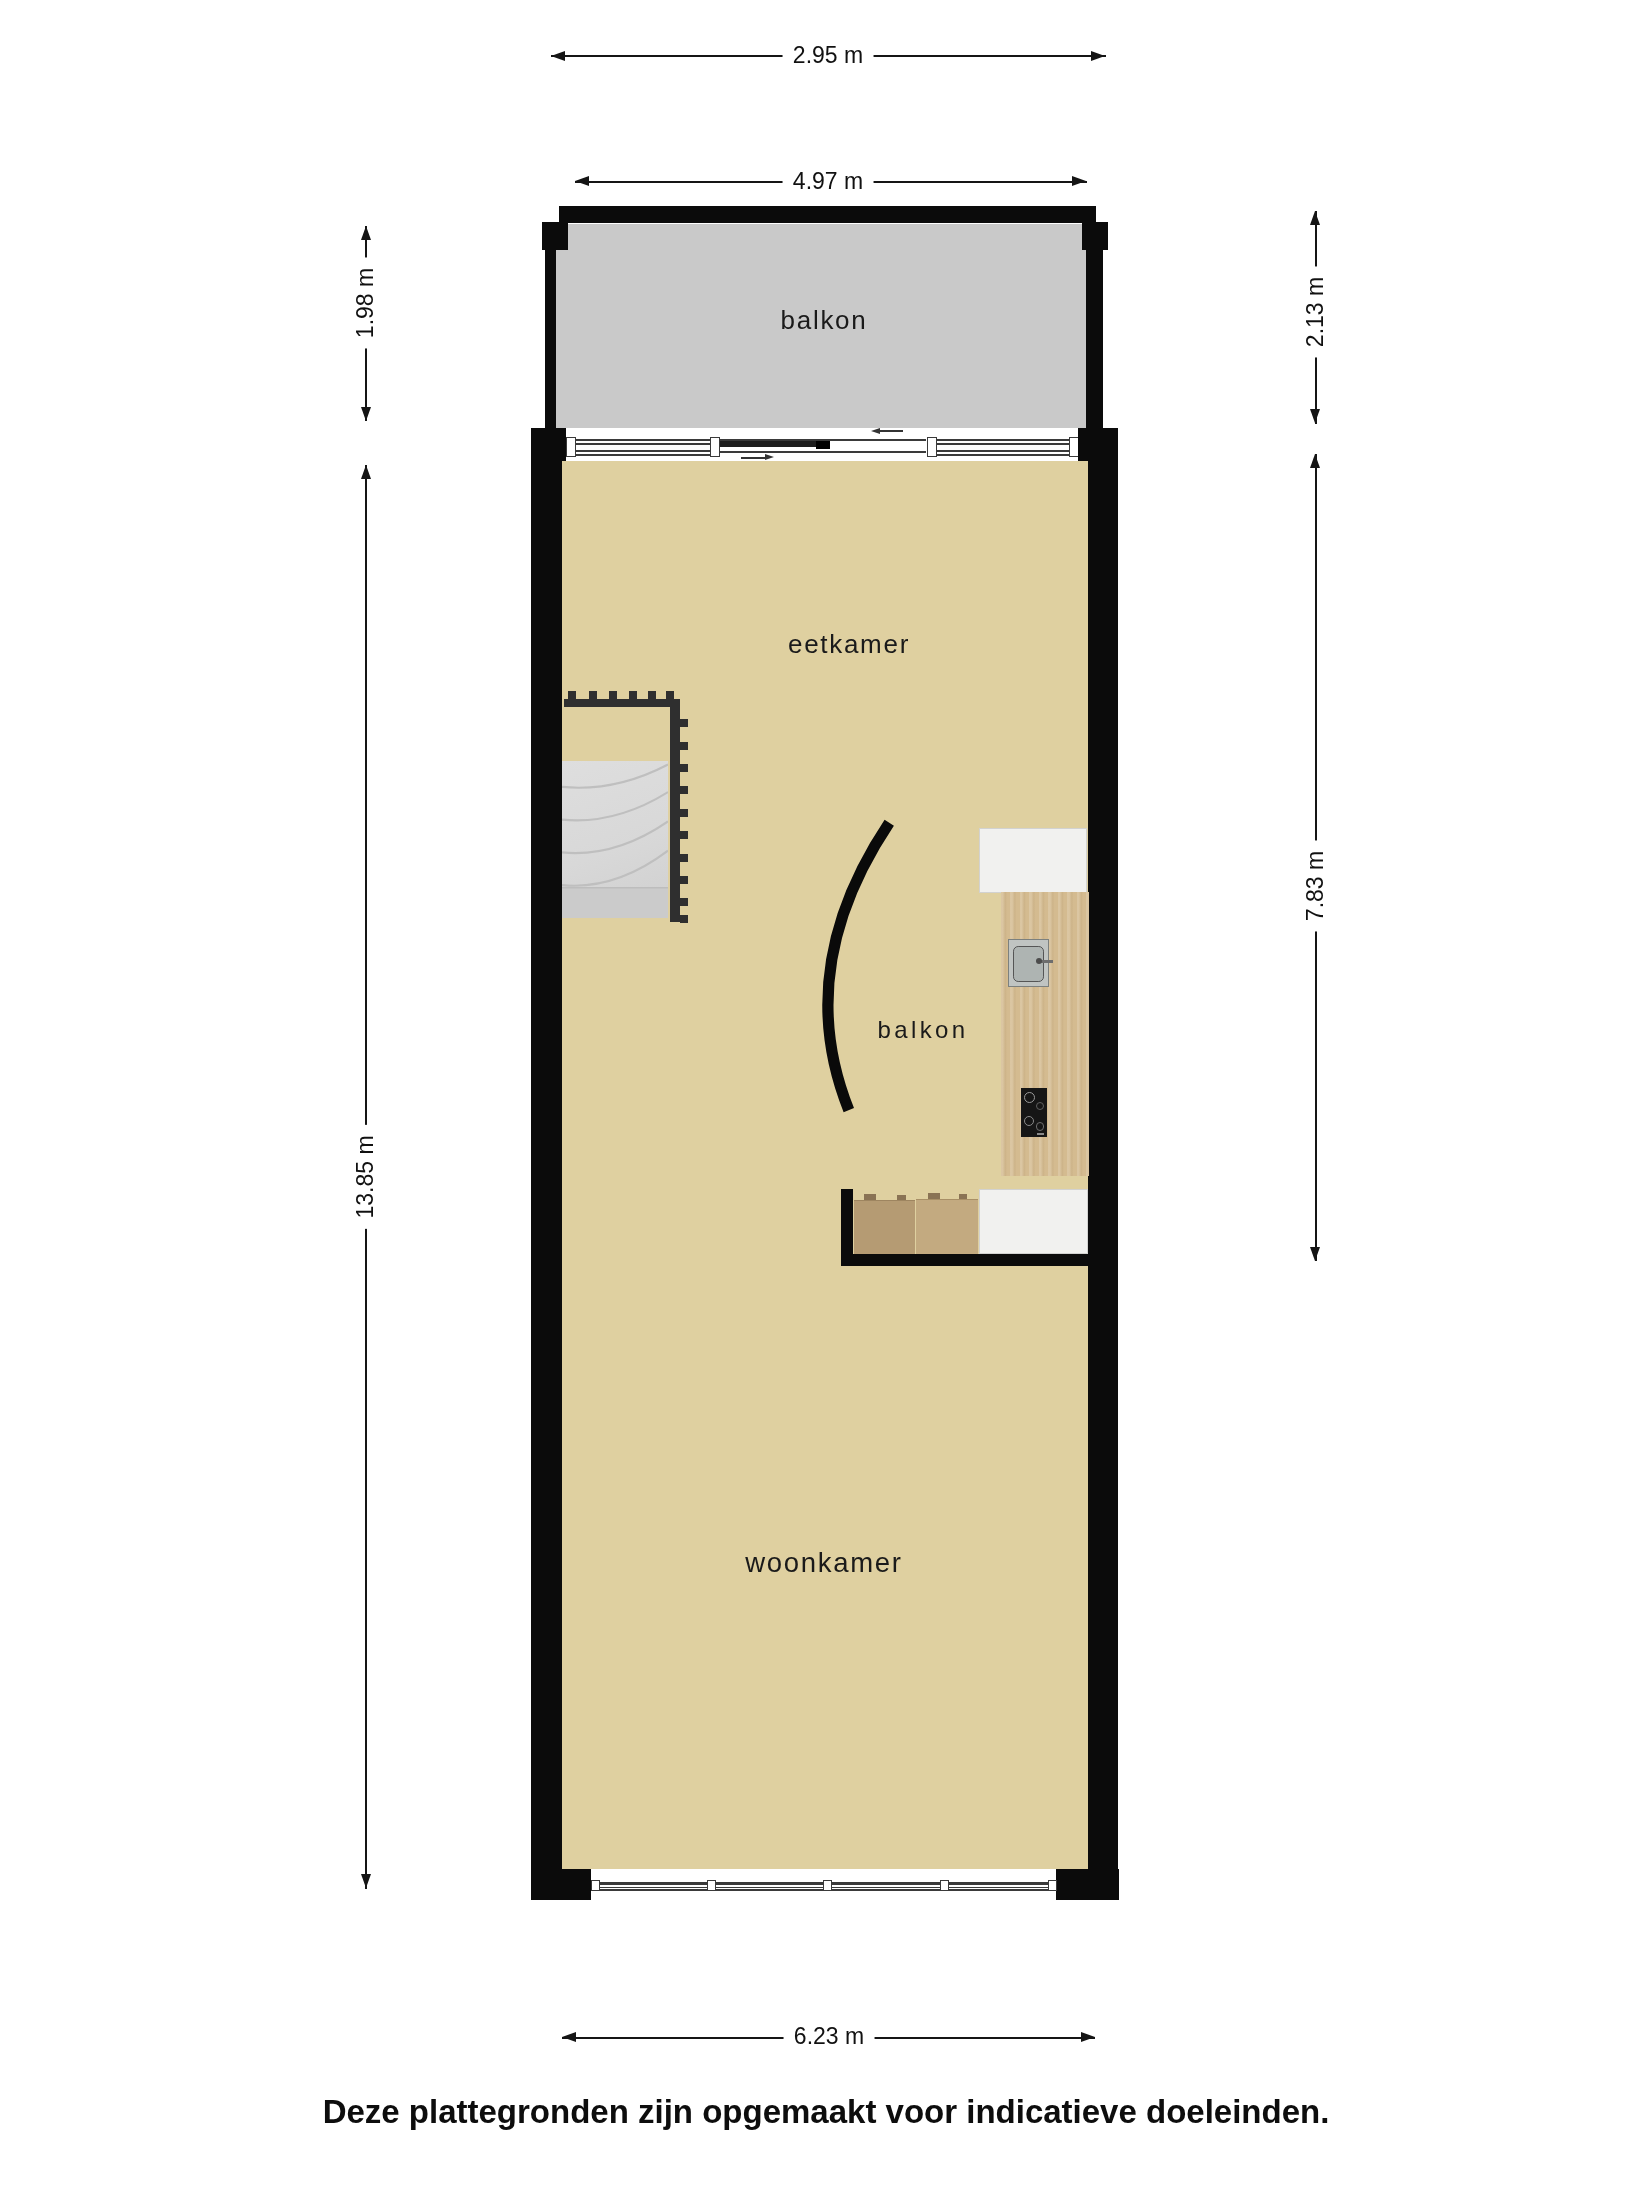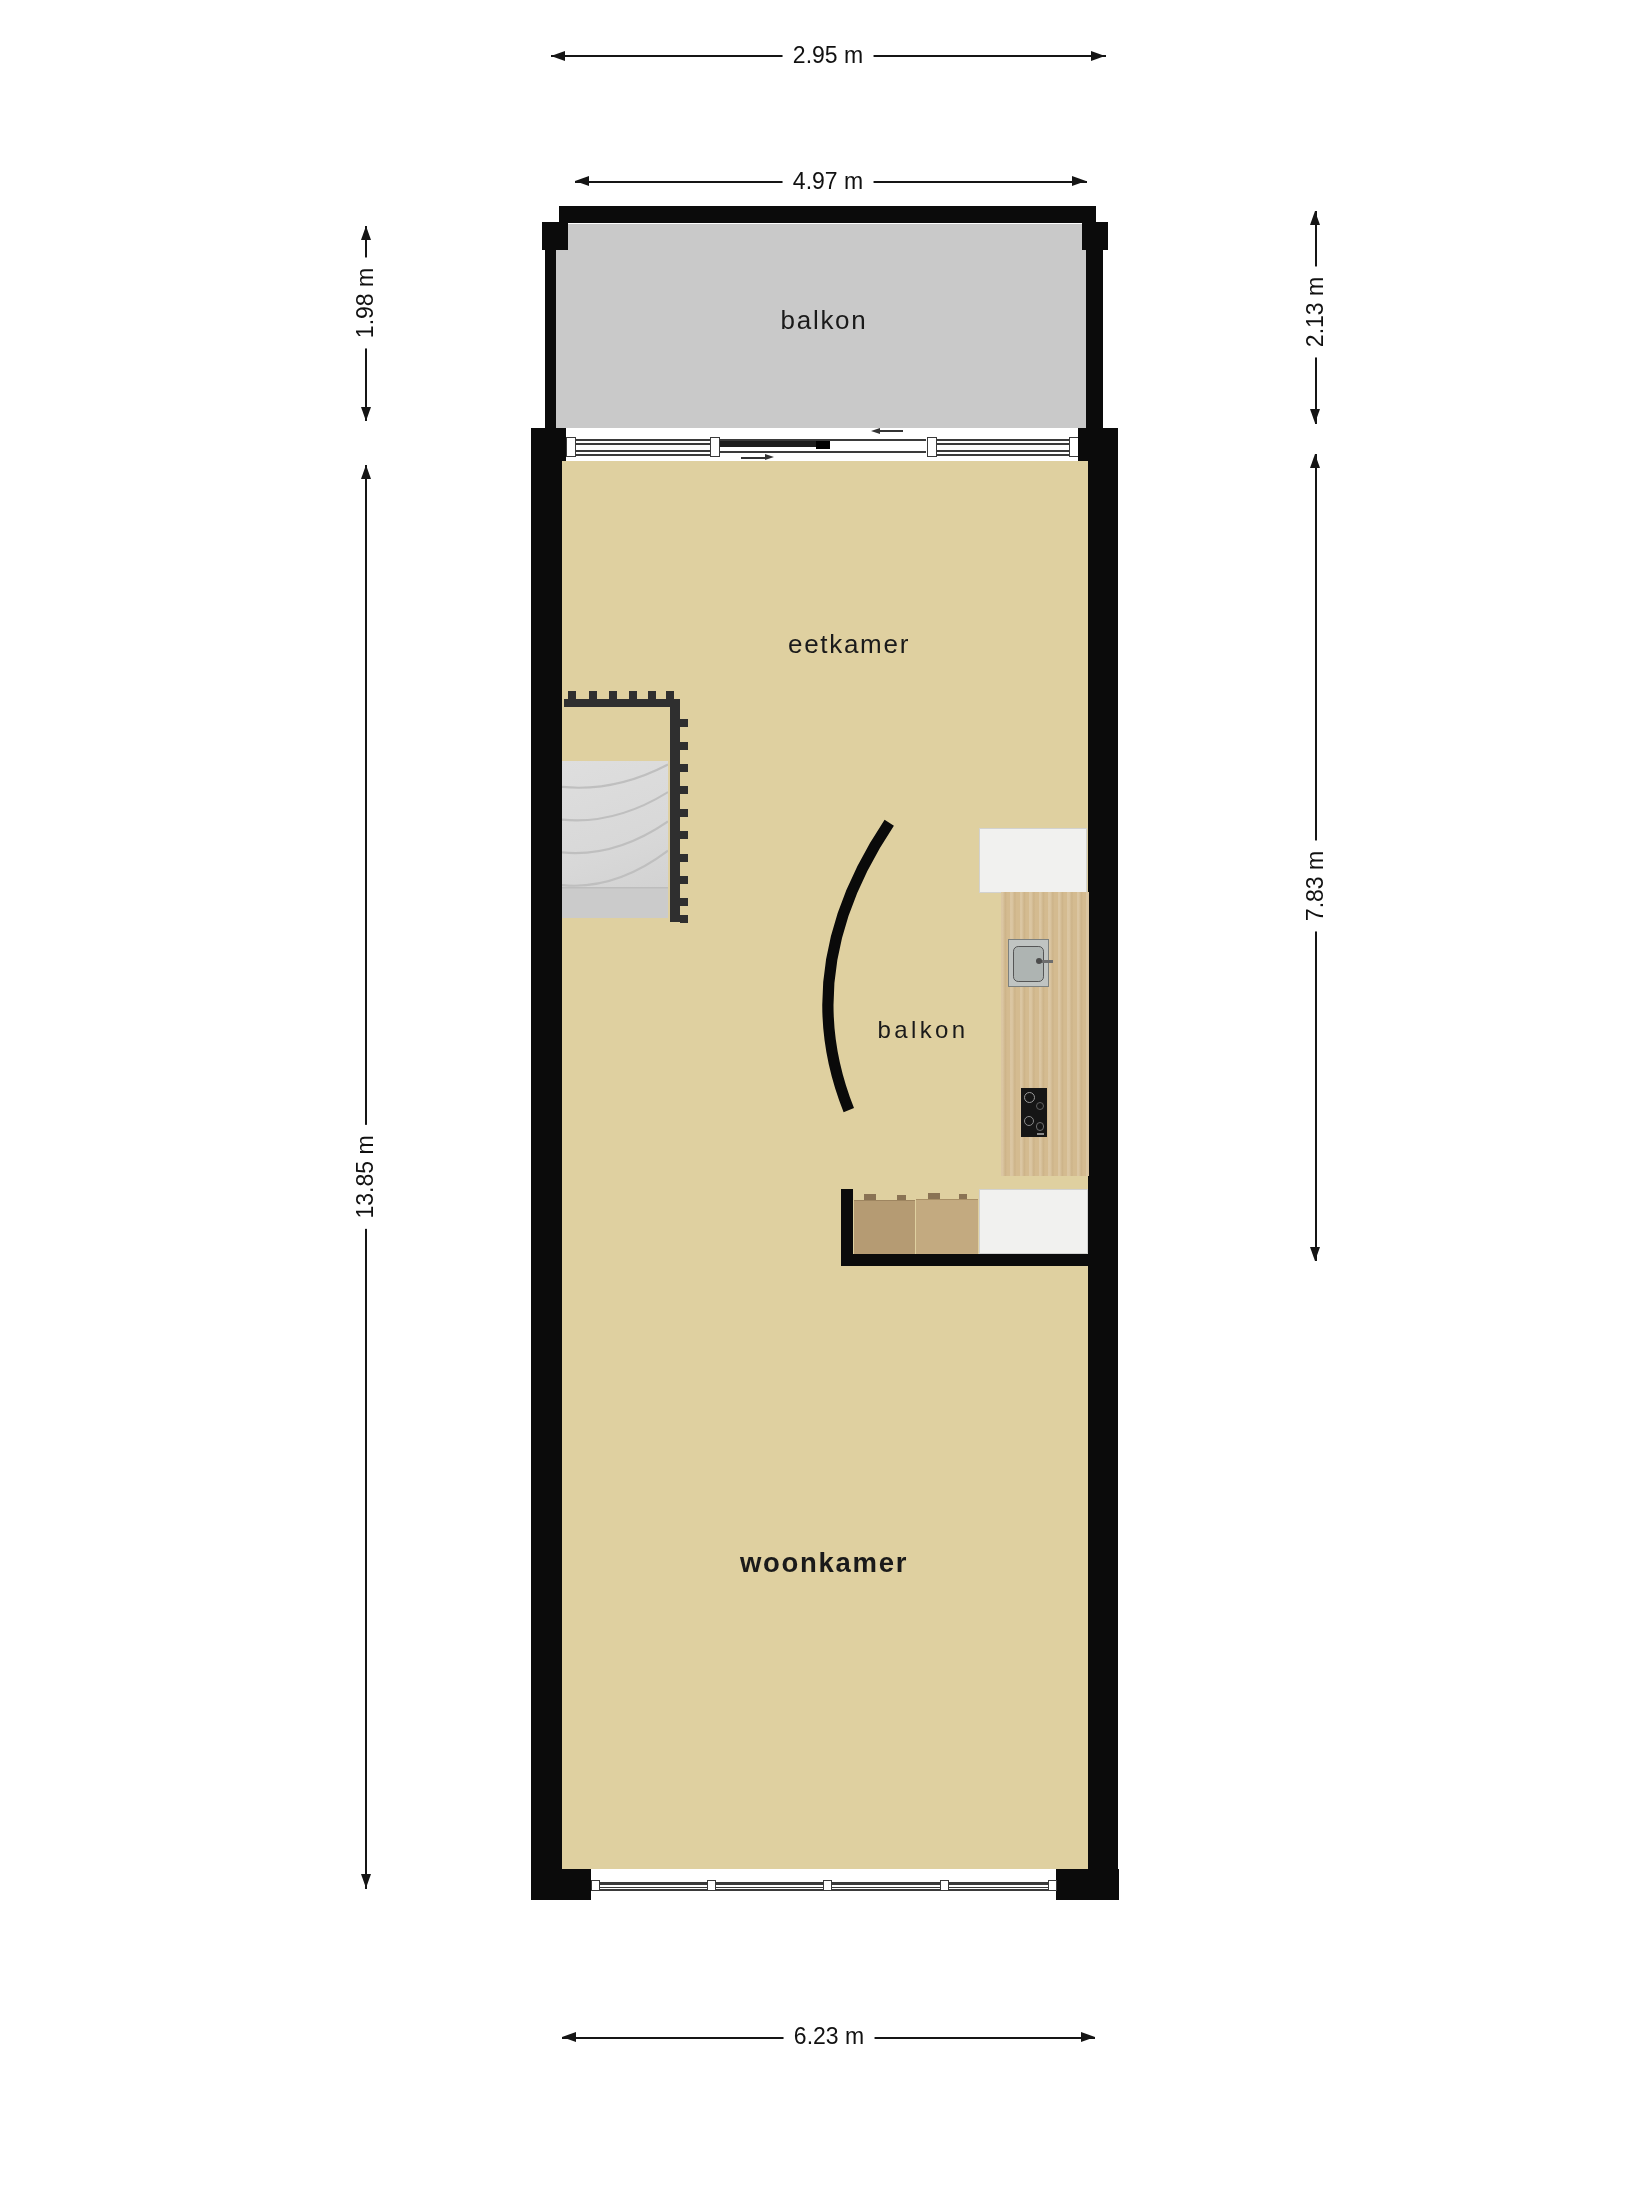--- a/index.html
+++ b/index.html
@@ -158,21 +158,21 @@
   <div class="abs" style="left:897px;top:1195px;width:8.6px;height:5.2px;background:#8a7354;"></div>
   <div class="abs" style="left:916px;top:1199px;width:62px;height:56px;background:var(--cab2);border-top:1.7px solid #a88f66;box-sizing:border-box;"></div>
   <div class="abs" style="left:928px;top:1193px;width:12px;height:6px;background:#8a7354;"></div>
   <div class="abs" style="left:959px;top:1194px;width:7.7px;height:5.2px;background:#8a7354;"></div>
 
   <div class="wall" style="left:841px;top:1189px;width:12px;height:77px;"></div>
   <div class="wall" style="left:841px;top:1254px;width:247px;height:12px;"></div>
 
   <div class="room-label" style="left:849px;top:644px;">eetkamer</div>
   <div class="room-label" style="left:923px;top:1030px;font-size:24px;letter-spacing:3.4px;">balkon</div>
-  <div class="room-label" style="left:824px;top:1563px;font-size:27.5px;font-weight:bold;">woonkamer</div>
+  <div class="room-label" style="left:824px;top:1563px;font-size:27.5px;">woonkamer</div>
 
   <div class="winline" style="left:591px;top:1882px;width:465px;"></div>
   <div class="winline" style="left:591px;top:1884px;width:465px;height:1.3px;"></div>
   <div class="winline" style="left:591px;top:1887px;width:465px;height:1.3px;"></div>
   <div class="winline" style="left:591px;top:1889px;width:465px;"></div>
   <div class="mullion" style="left:591px;top:1880px;width:8.6px;height:11.2px;"></div>
   <div class="mullion" style="left:707px;top:1880px;width:8.6px;height:11.2px;"></div>
   <div class="mullion" style="left:823px;top:1880px;width:8.6px;height:11.2px;"></div>
   <div class="mullion" style="left:940px;top:1880px;width:8.6px;height:11.2px;"></div>
   <div class="mullion" style="left:1048px;top:1880px;width:8.6px;height:11.2px;"></div>
@@ -206,16 +206,17 @@
   <div class="ah up" style="left:361px;top:465px;"></div>
   <div class="ah down" style="left:361px;top:1874px;"></div>
   <div class="dim-label vert" style="left:366px;top:1177px;">13.85 m</div>
 
   <div class="dim-h" style="left:562px;top:2037px;width:533px;"></div>
   <div class="ah left" style="left:562px;top:2032px;"></div>
   <div class="ah right" style="left:1081px;top:2032px;"></div>
   <div class="dim-label" style="left:829px;top:2037px;">6.23 m</div>
 
   <div class="footer" style="top:2092px;">
+    <div>Deze plattegronden zijn opgemaakt voor indicatieve doeleinden.</div>
   </div>
 
 </div>
 
 
 </body></html>

